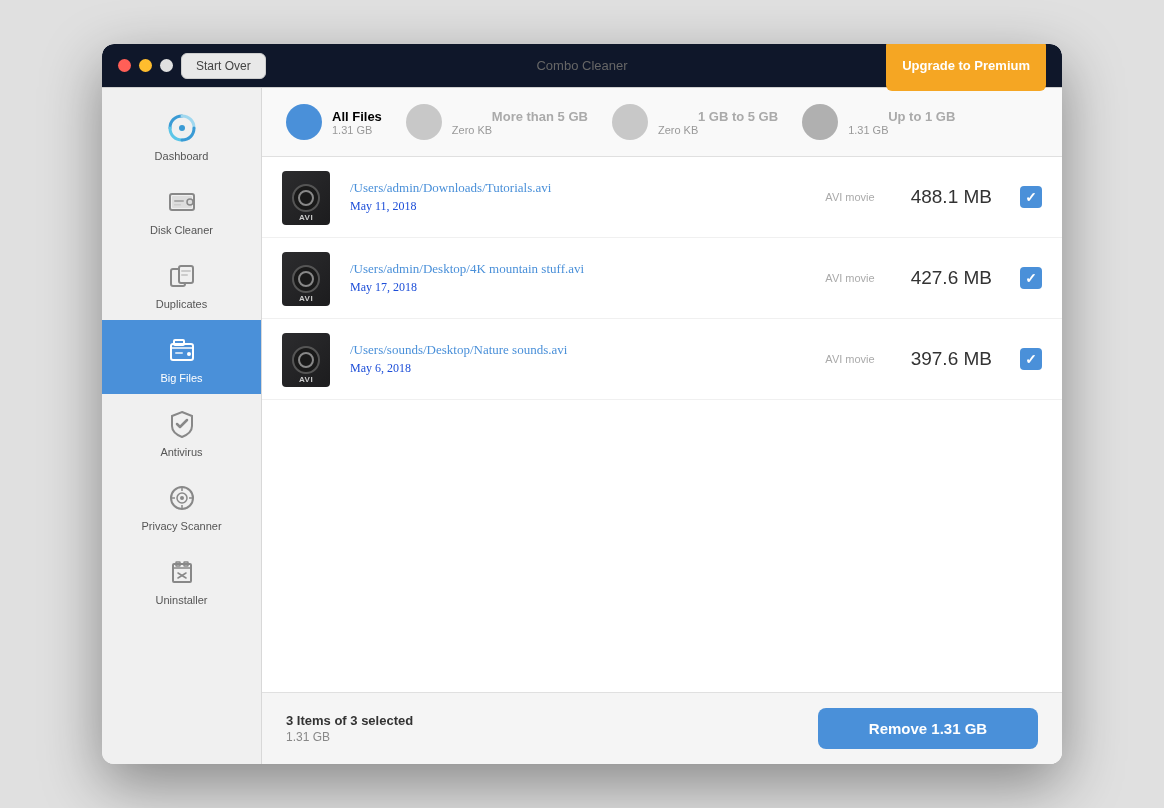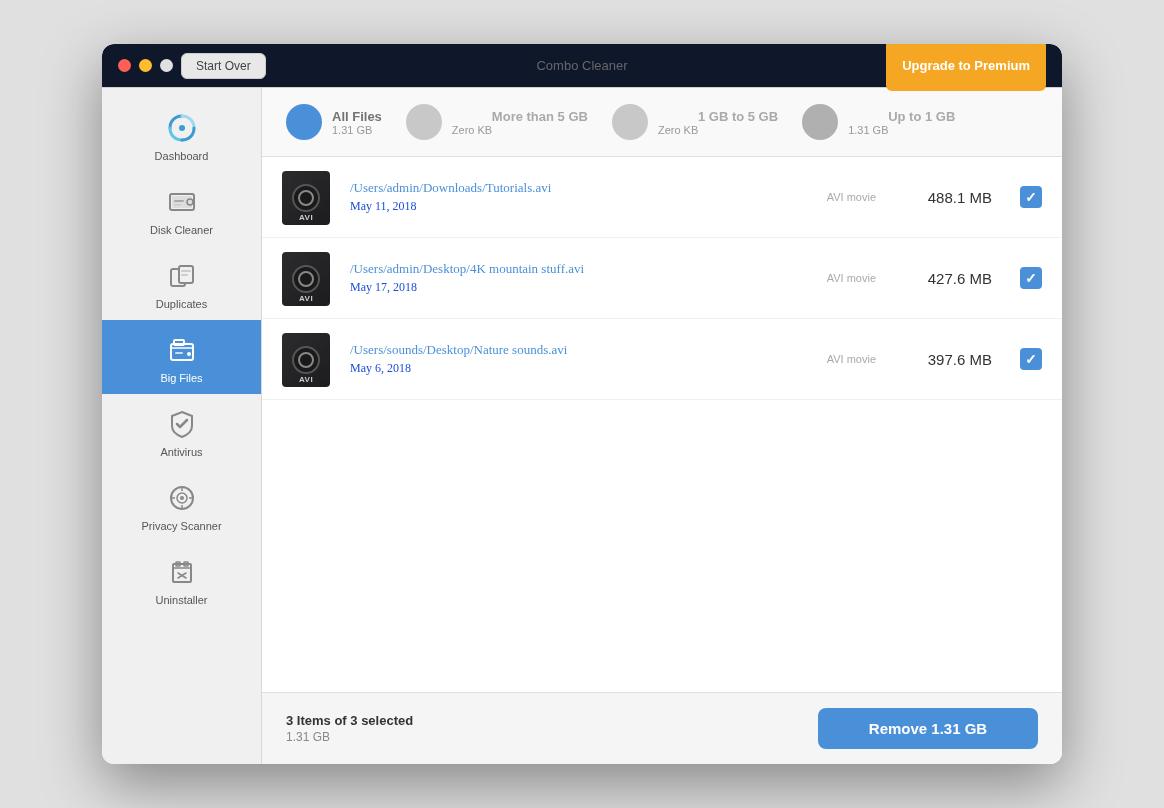--- a/index.html
+++ b/index.html
@@ -148,21 +148,21 @@
       width: 36px;
       height: 36px;
       border-radius: 50%;
       flex-shrink: 0;
     }
     .filter-circle.active { background: #4a90d9; }
     .filter-circle.inactive { background: #c8c8c8; }
     .filter-text .filter-title {
       font-size: 13px;
       font-weight: 600;
-      color: #737373;
+      color: #000000;
     }
     .filter-text .filter-subtitle {
       font-size: 11px;
       color: #999;
     }
     .filter-option.dimmed .filter-text .filter-title {
       color: #aaa;
       padding-left: 40px;
     }
     
@@ -238,21 +238,21 @@
     .file-date {
       font-size: 12px;
       color: #1d4ed8;
     }
     .file-type {
       font-size: 11px;
       color: #aaa;
       margin-right: 20px;
     }
     .file-size {
-      font-size: 15px;
+      font-size: 19px;
       font-weight: 500;
       color: #333;
       min-width: 80px;
       text-align: right;
       margin-right: 12px;
     }
     .file-checkbox {
       width: 22px;
       height: 22px;
       background: #4a90d9;

